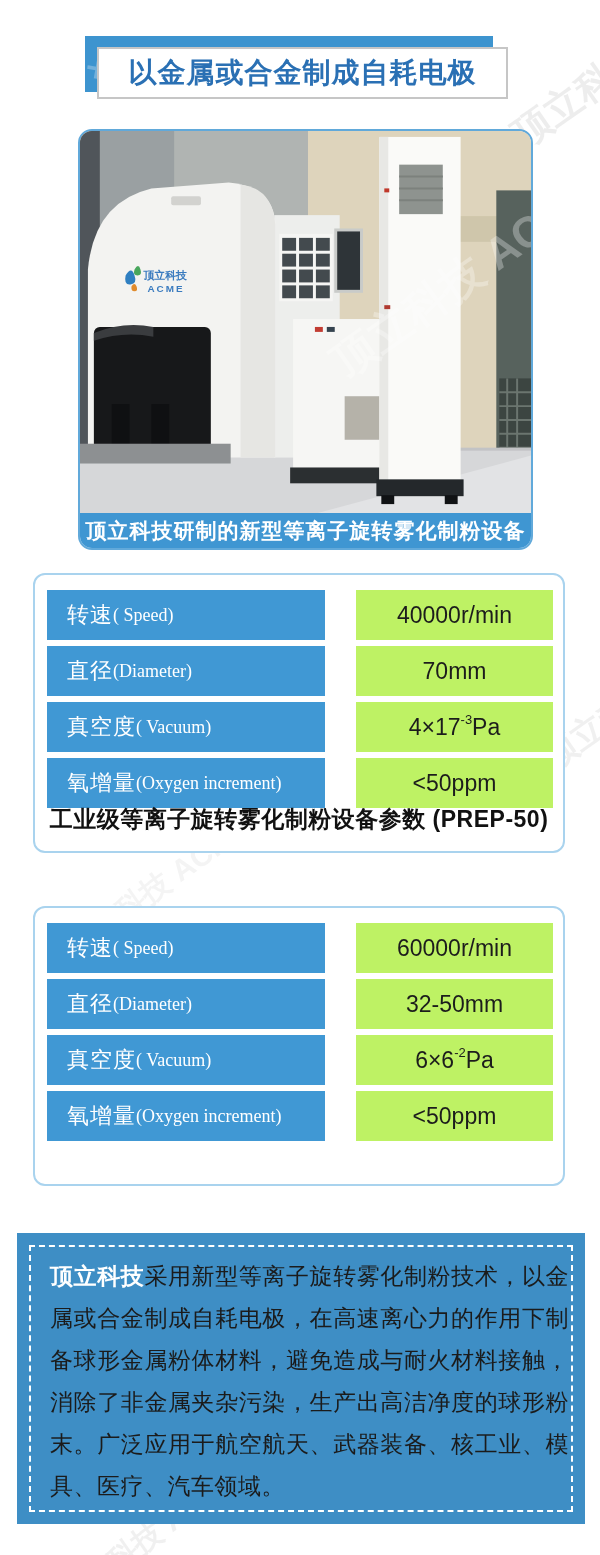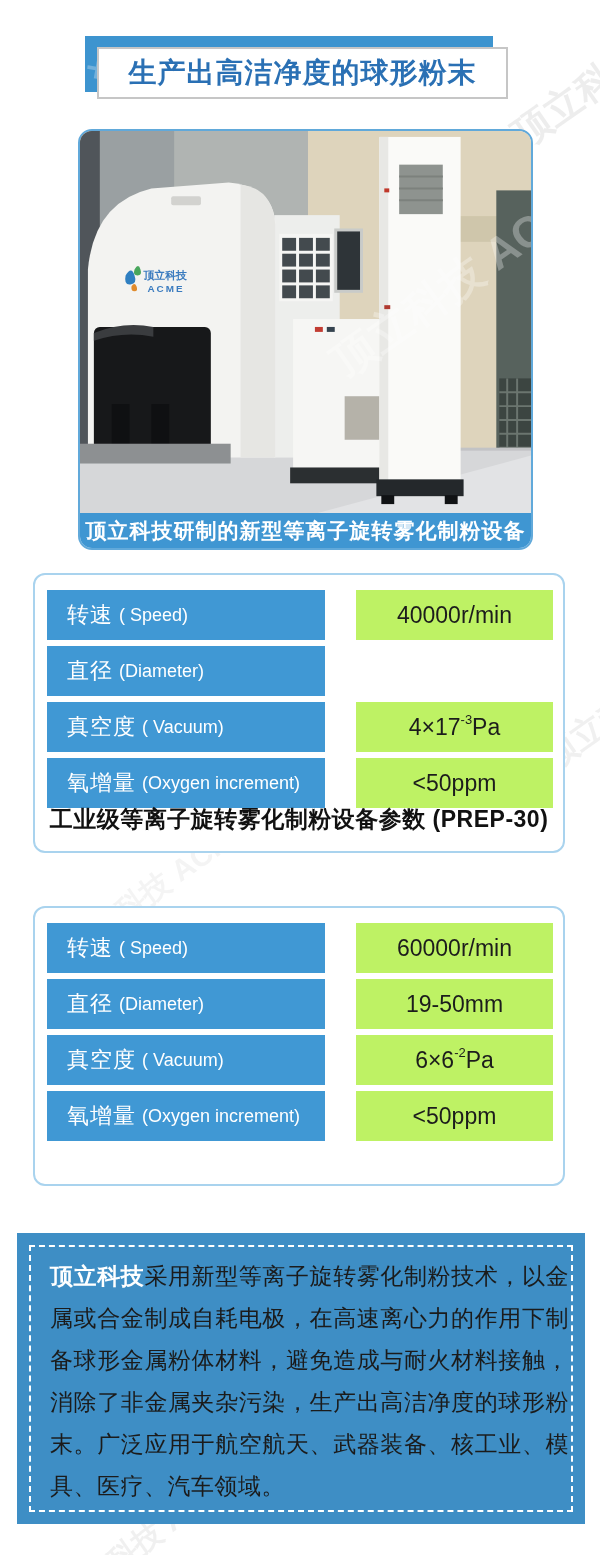--- a/index.html
+++ b/index.html
@@ -37,21 +37,21 @@
   }
   .card1{top:573px;}
   .card2{top:906px;}
   .rows{position:absolute;top:15px;left:12px;right:10px;}
   .prow{display:flex;height:50px;margin-bottom:6px;gap:24px;}
   .plabel{
     width:278px;background:#4098d4;color:#fff;display:flex;align-items:center;
     padding-left:20px;box-sizing:border-box;white-space:nowrap;
   }
   .plabel .zh{font-size:22px;letter-spacing:1px;}
-  .plabel .en{font-size:18px;margin-left:6px;}
+  .plabel .en{font-size:18px;font-family:Liberation Serif, serif;}
   .pvalue{
     flex:1;margin-left:7px;background:#bef264;display:flex;align-items:center;justify-content:center;
     font-size:23px;color:#1c1c1c;white-space:nowrap;
   }
   .pvalue sup{font-size:13px;line-height:0;position:relative;top:-7px;}
   .pcaption{
     position:absolute;bottom:16px;left:0;right:0;text-align:center;
     font-size:23px;color:#111;font-weight:600;letter-spacing:0.5px;white-space:nowrap;
   }
   
@@ -79,21 +79,21 @@
 <div class="wm wm1">顶立科技 ACME</div>
 <div class="wm wm2">顶立科技 ACME</div>
 <div class="wm wm3">顶立科技 ACME</div>
 <div class="wm wm4">顶立科技 ACME</div>
 <div class="wm wm5">顶立科技 ACME</div>
 
 <div class="band">
   <span class="band-wm">✕</span>
 </div>
 <div class="titlebox">
-  <span>生产出高洁净度的球形粉末</span>
+  <span>以金属或合金制成自耗电极</span>
 </div>
 
 <div class="photo-card">
   <svg class="photo-img" viewBox="0 0 455 386" preserveAspectRatio="none" xmlns="http://www.w3.org/2000/svg">
 
     <rect x="0" y="0" width="455" height="386" fill="#ded4bc"></rect>
     <rect x="0" y="0" width="100" height="330" fill="#9aa0a2"></rect>
     <rect x="0" y="0" width="20" height="330" fill="#50555a"></rect>
     <rect x="95" y="0" width="135" height="120" fill="#b0b4b2"></rect>
 
@@ -182,20 +182,25 @@
         <span>40000r/min</span>
           <sup></sup>
           <span></span>
       </div>
     </div>
     <div class="prow">
       <div class="plabel">
         <span class="zh">直径</span>
         <span class="en">(Diameter)</span>
       </div>
+      <div class="pvalue">
+        <span>70mm</span>
+          <sup></sup>
+          <span></span>
+      </div>
     </div>
     <div class="prow">
       <div class="plabel">
         <span class="zh">真空度</span>
         <span class="en">( Vacuum)</span>
       </div>
       <div class="pvalue">
         <span>4×17</span>
           <sup>-3</sup>
           <span>Pa</span>
@@ -206,21 +211,21 @@
         <span class="zh">氧增量</span>
         <span class="en">(Oxygen increment)</span>
       </div>
       <div class="pvalue">
         <span>&lt;50ppm</span>
           <sup></sup>
           <span></span>
       </div>
     </div>
   </div>
-  <div class="pcaption">工业级等离子旋转雾化制粉设备参数 (PREP-30)</div>
+  <div class="pcaption">工业级等离子旋转雾化制粉设备参数 (PREP-50)</div>
 </div>
 
 <div class="param-card card2">
   <div class="rows">
     <div class="prow">
       <div class="plabel">
         <span class="zh">转速</span>
         <span class="en">( Speed)</span>
       </div>
       <div class="pvalue">
@@ -228,21 +233,21 @@
           <sup></sup>
           <span></span>
       </div>
     </div>
     <div class="prow">
       <div class="plabel">
         <span class="zh">直径</span>
         <span class="en">(Diameter)</span>
       </div>
       <div class="pvalue">
-        <span>19-50mm</span>
+        <span>32-50mm</span>
           <sup></sup>
           <span></span>
       </div>
     </div>
     <div class="prow">
       <div class="plabel">
         <span class="zh">真空度</span>
         <span class="en">( Vacuum)</span>
       </div>
       <div class="pvalue">

